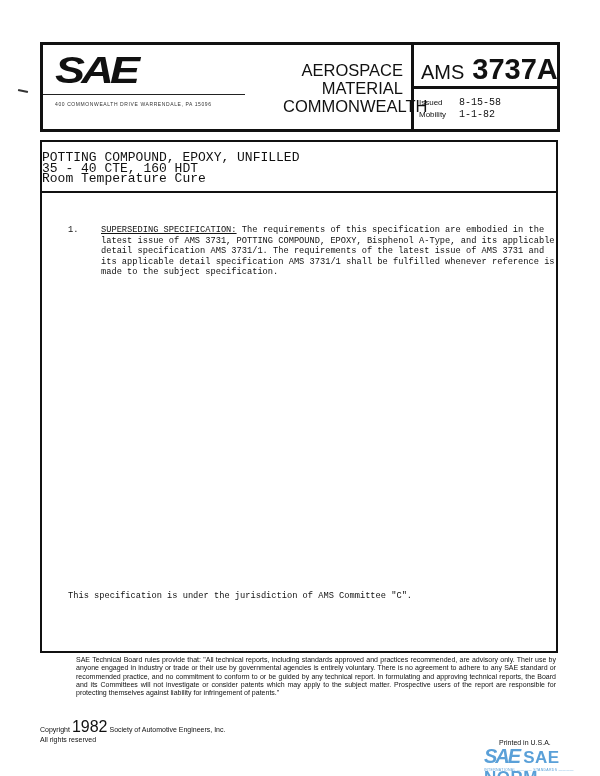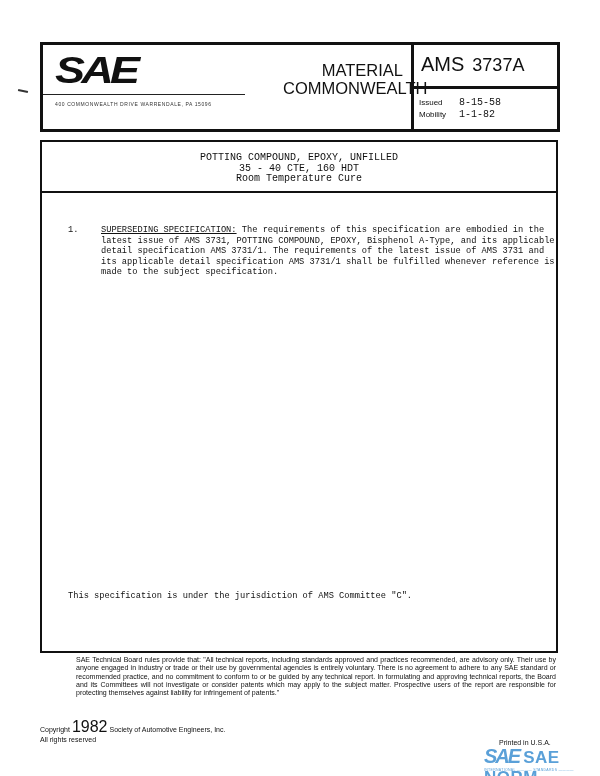--- a/index.html
+++ b/index.html
@@ -7,27 +7,27 @@
   .abs { position:absolute; }
   .header-box { left:40px; top:42px; width:514px; height:84px; border:3px solid #111; }
   .divider-v { left:368px; top:0; width:3px; height:84px; background:#111; }
   .divider-h { left:371px; top:41px; width:143px; height:3px; background:#111; }
   .sae-logo { left:12px; top:10px; font-family:"Liberation Sans",sans-serif; font-weight:bold; font-style:italic; font-size:36px; letter-spacing:-3px; line-height:32px; transform:scaleX(1.25); transform-origin:left top; }
   .tagline { left:92px; top:11px; font-family:"Liberation Sans",sans-serif; font-weight:bold; font-style:italic; font-size:11px; line-height:11px; letter-spacing:-0.3px; }
   .logo-rule { left:0; top:49px; width:202px; height:1px; background:#222; }
   .address { left:12px; top:56px; font-family:"Liberation Sans",sans-serif; font-size:5px; letter-spacing:0.6px; color:#333; }
   .aero-title { left:240px; top:16px; width:120px; text-align:right; font-family:"Liberation Sans",sans-serif; font-size:16.5px; line-height:18px; }
   .ams-number { left:378px; top:8px; font-family:"Liberation Sans",sans-serif; font-size:20px; }
-  .ams-number .big { font-weight:normal; font-size:18px; margin-left:8px; }
+  .ams-number .big { font-weight:bold; font-size:29px; margin-left:8px; }
   .dates { left:376px; top:52px; font-family:"Liberation Sans",sans-serif; font-size:8px; line-height:12px; }
   .dates .lbl { display:inline-block; width:40px; }
   .dates .val { font-family:"Liberation Mono",monospace; font-size:10px;text-align:right; }
   .body-box { left:40px; top:140px; width:514px; height:509px; border:2px solid #111; }
   .title-sep { left:0; top:49px; width:514px; height:2px; background:#111; }
-  .title-block { left:0; top:11px; width:514px; text-align:center; font-family:"Liberation Mono",monospace; font-size:10px; line-height:10.5px; }
+  .title-block { left:0; top:11px; width:514px; text-align:left; font-family:"Liberation Mono",monospace; font-size:13px; line-height:10.5px; }
   .para { left:26px; top:83px; width:488px; font-family:"Liberation Mono",monospace; font-size:8.7px; line-height:10.5px; }
   .para .num { position:absolute; left:0; top:0; }
   .para .txt { margin-left:33px; white-space:pre-line; }
   .para .heading { text-decoration:underline; }
   .jurisdiction { left:26px; top:449px; font-family:"Liberation Mono",monospace; font-size:8.7px; }
   .board-notice { left:76px; top:656px; width:480px; font-family:"Liberation Sans",sans-serif; font-size:7px; line-height:8.3px; text-align:justify; }
   .copyright { left:40px; top:722px; font-family:"Liberation Sans",sans-serif; font-size:7px; line-height:9.5px; }
   .copyright .yr { font-size:16px; }
   .printed { left:499px; top:739px; font-family:"Liberation Sans",sans-serif; font-size:7px; }
   .norm-logo { left:484px; top:745px; font-family:"Liberation Sans",sans-serif; font-weight:bold; color:#5aa0d8; }
@@ -40,20 +40,21 @@
 <body>
 
 <div class="abs margin-mark"></div>
 
 <div class="abs header-box">
   <div class="abs sae-logo">SAE</div>
   <div class="abs logo-rule"></div>
   <div class="abs address">400 COMMONWEALTH DRIVE  WARRENDALE, PA 15096</div>
 
   <div class="abs aero-title">
+    <div>AEROSPACE</div>
     <div>MATERIAL</div>
     <div>COMMONWEALTH</div>
   </div>
 
   <div class="abs divider-v"></div>
   <div class="abs divider-h"></div>
 
   <div class="abs ams-number">
     <span>AMS</span><span class="big">3737A</span>
   </div>

